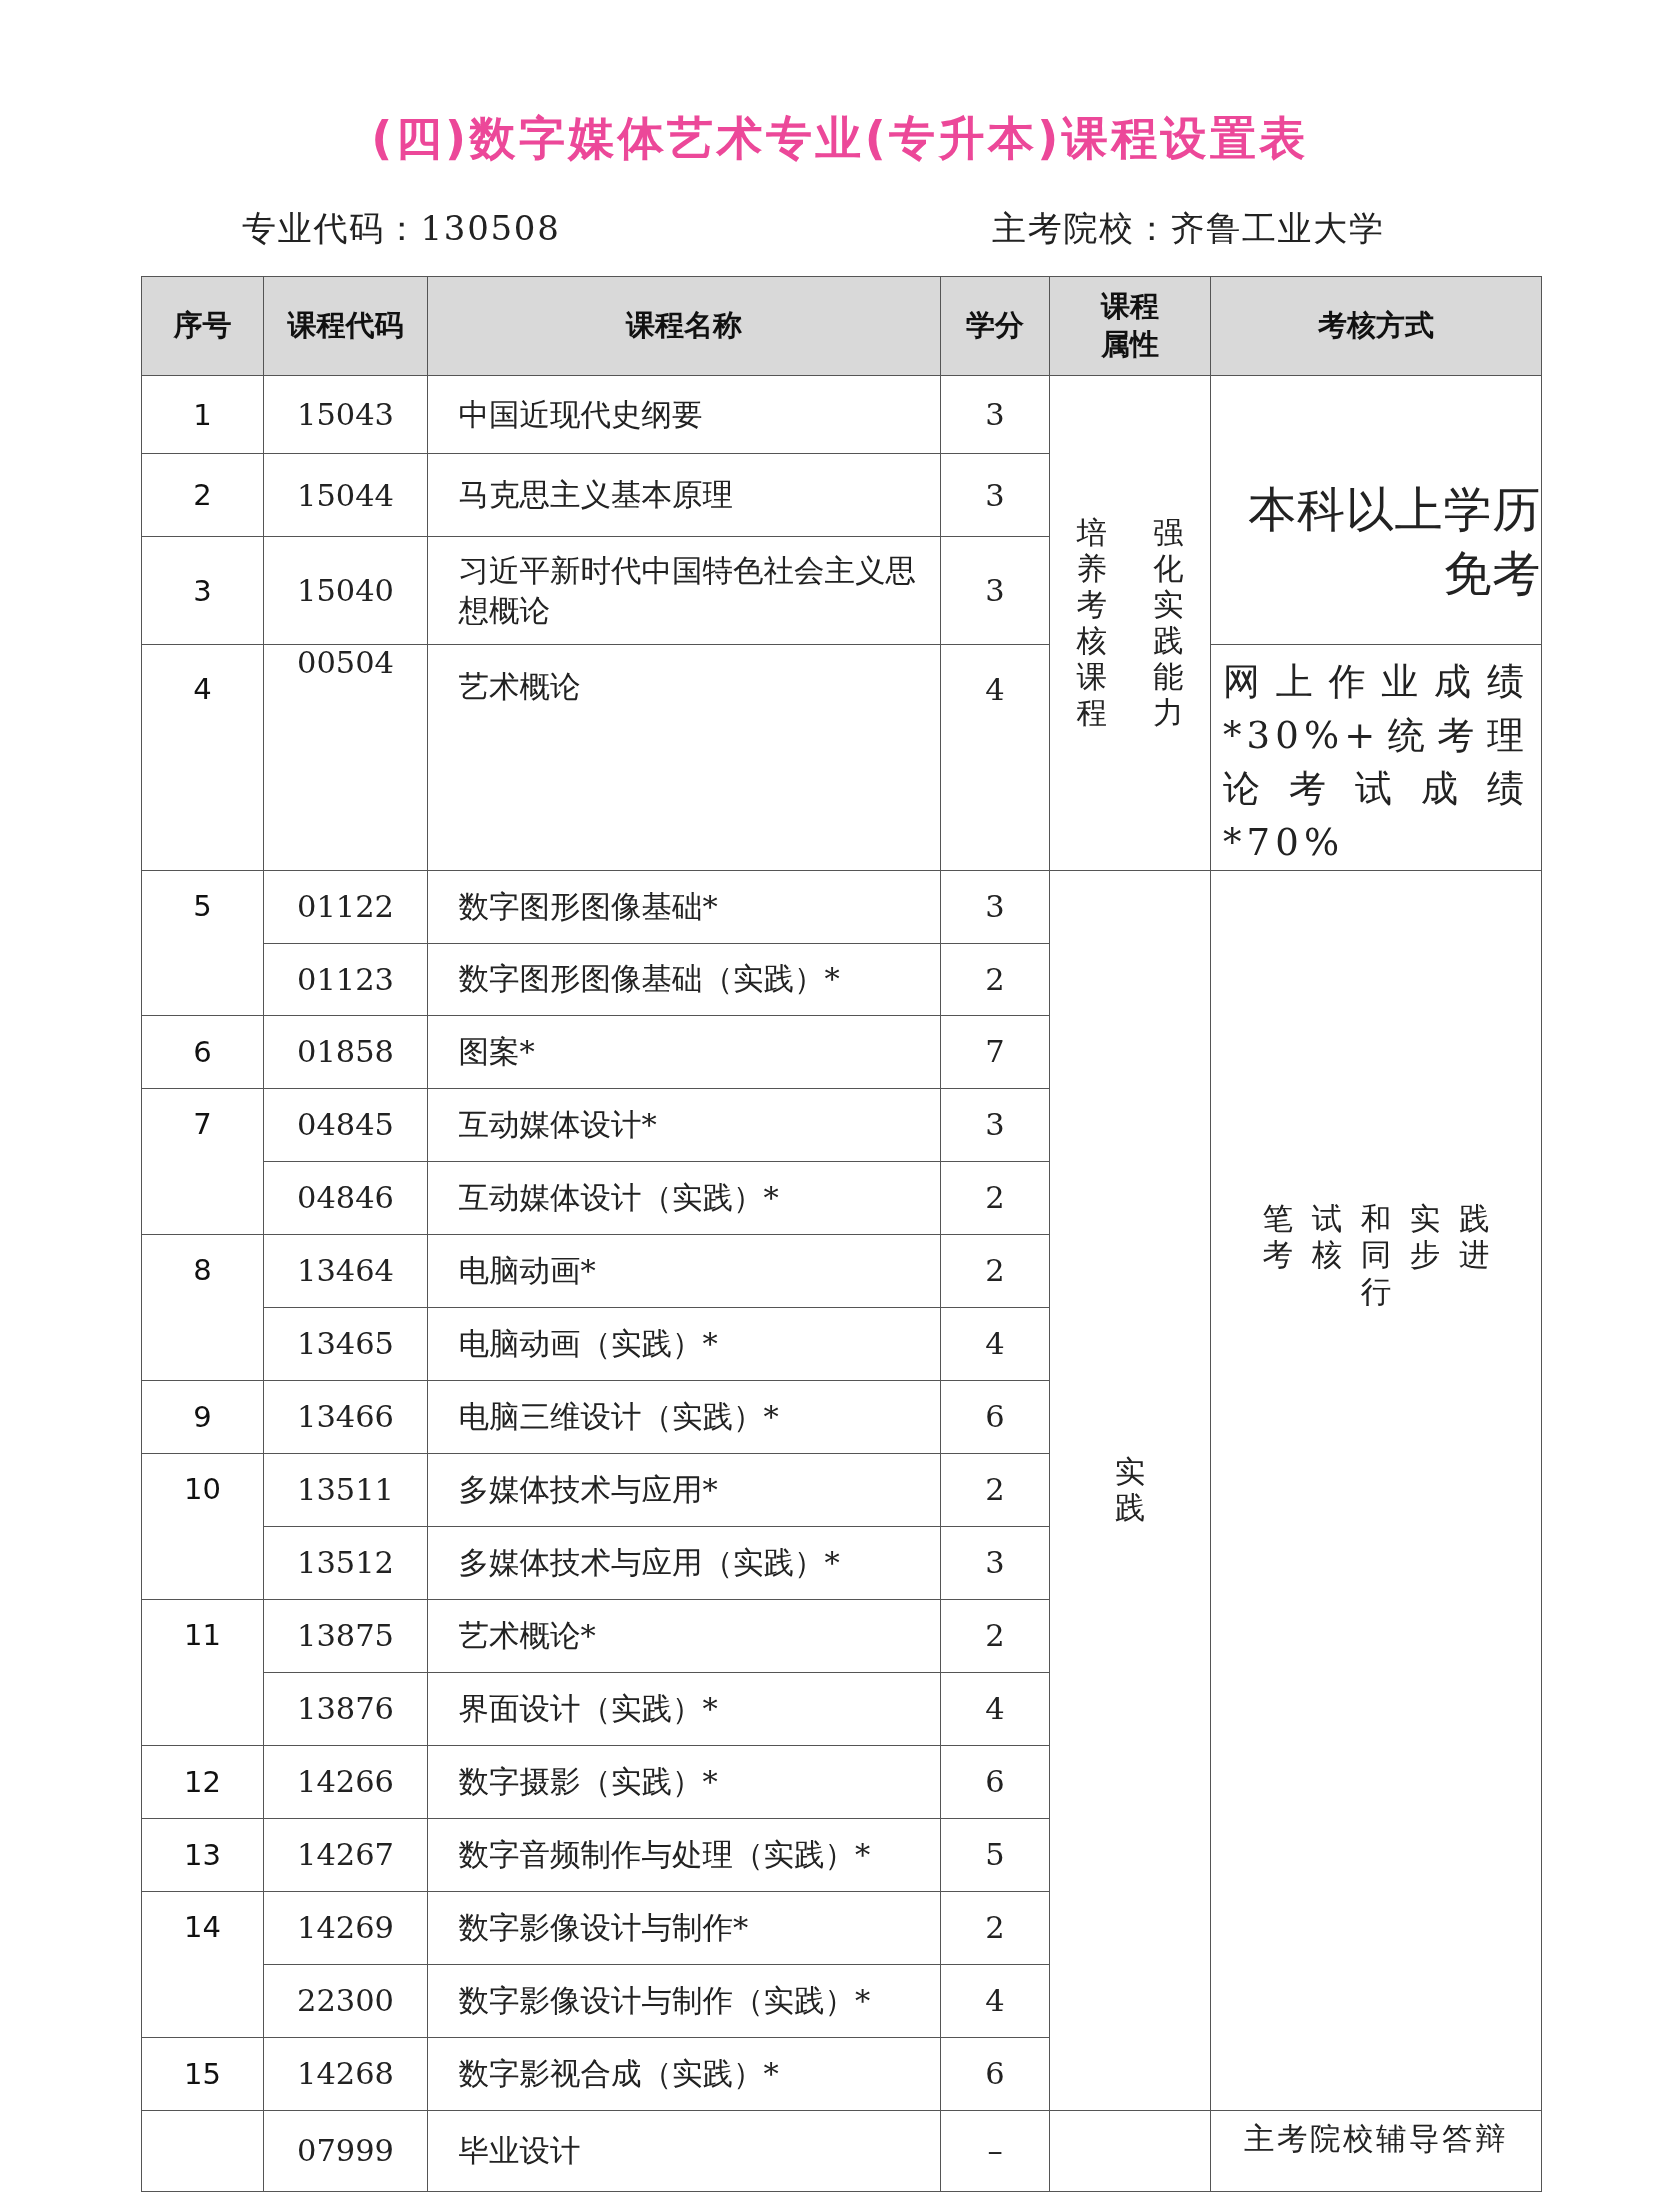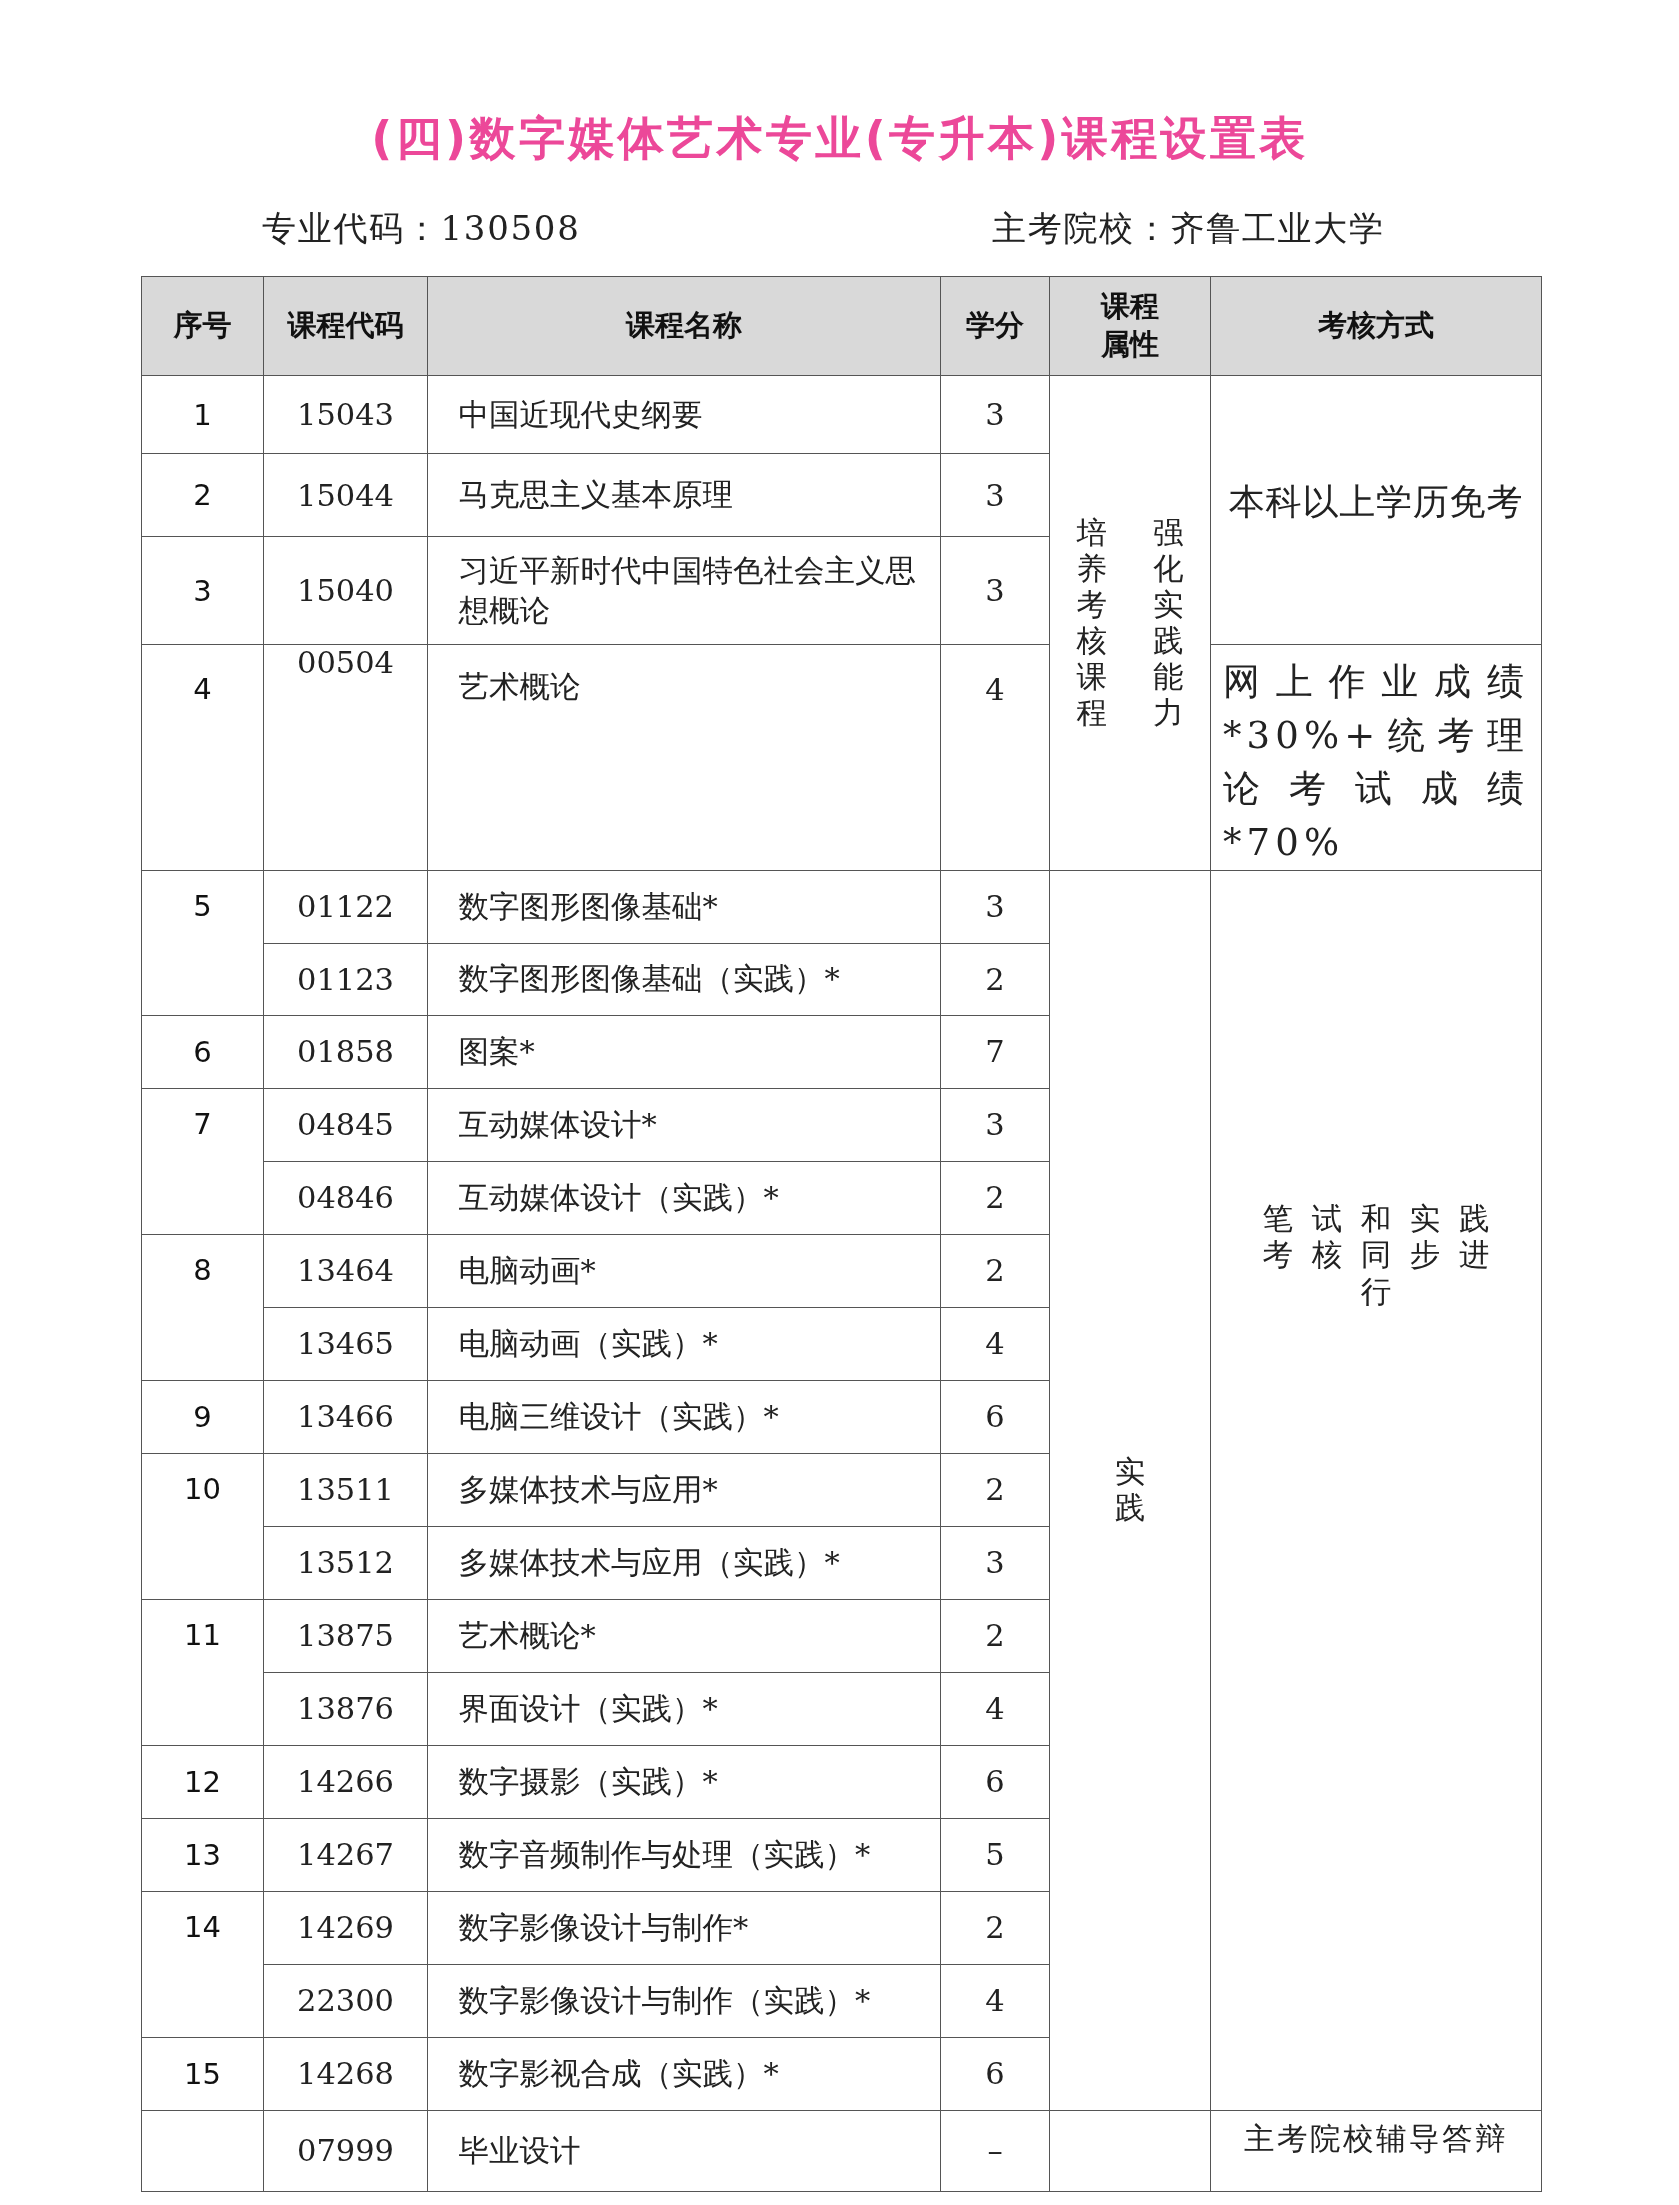--- a/index.html
+++ b/index.html
@@ -2,40 +2,40 @@
 <html style="font-size:13.5px"><head>
 <meta charset="utf-8">
 <style>
   html, body { margin: 0; padding: 0; background: #ffffff; }
   body { width: 1680px; height: 2205px; position: relative; overflow: hidden;
          font-family: "DejaVu Serif", "Liberation Serif", serif; color: #111; }
   .title { position: absolute; left: 0; width: 1680px; top: 108px; text-align: center;
            font-family: "DejaVu Sans", "Liberation Sans", sans-serif; font-weight: bold;
            font-size: 46px; letter-spacing: 3.4px; color: #ec4899; }
   .meta { position: absolute; top: 206px; font-size: 34px; color: #222; letter-spacing: 1.7px; }
-  .meta.left { left: 262px; text-align: center; }
+  .meta.left { left: 242px; text-align: center; }
   .meta.right { left: 992px; }
   table { position: absolute; left: 141px; top: 276px; width: 1400px;
           border-collapse: collapse; table-layout: fixed; }
   td, th { border: 1.7px solid #555; padding: 0; vertical-align: middle; }
   th { background: #d9d9d9; font-family: "DejaVu Sans", "Liberation Sans", sans-serif;
        font-weight: bold; font-size: 29px; color: #111; height: 98px; line-height: 1.3; }
   td { font-size: 30.5px; color: #222; }
   .c-no { text-align: center; font-family: "DejaVu Sans", "Liberation Sans", sans-serif; font-size: 29px; color: #111; }
   .c-no.top { vertical-align: top; padding-top: 18.6px; }
   .c-code { text-align: center; }
   .c-name { text-align: left; padding-left: 30.5px; padding-right: 15.2px; line-height: 1.3; }
   .c-cr { text-align: center; }
   .top { vertical-align: top; }
   .pt { padding-top: 18.6px; }
   .attr-wrap { display: flex; justify-content: center; gap: 46px; font-size: 30.5px; line-height: 1.18; }
   .vcol { display: flex; flex-direction: column; align-items: center; }
   .vcol span { display: block; }
   .vcol-single { display: flex; flex-direction: column; align-items: center; font-size: 30.5px; line-height: 1.2; }
-  .exam1 { text-align: center; font-size: 36px; vertical-align: top; padding-top: 102px; letter-spacing: 0.8px; }
+  .exam1 { text-align: right; font-size: 48px; vertical-align: top; padding-top: 102px; letter-spacing: 0.8px; }
   .exam2 { text-align: justify; text-align-last: justify; font-size: 37px; line-height: 1.45;
            padding: 10.2px 12px 0 12px; vertical-align: top; letter-spacing: 5.1px; }
   .exam3 { vertical-align: top; padding-top: 330px; }
   .exam3-grid { display: flex; justify-content: center; gap: 18.6px; font-size: 30.5px; line-height: 1.2; }
   .exam4 { text-align: center; font-size: 30.5px; vertical-align: top; padding-top: 8.5px; letter-spacing: 2.5px; }
 </style>
 </head>
 <body>
 
 <div class="title">(四)数字媒体艺术专业(专升本)课程设置表</div>

